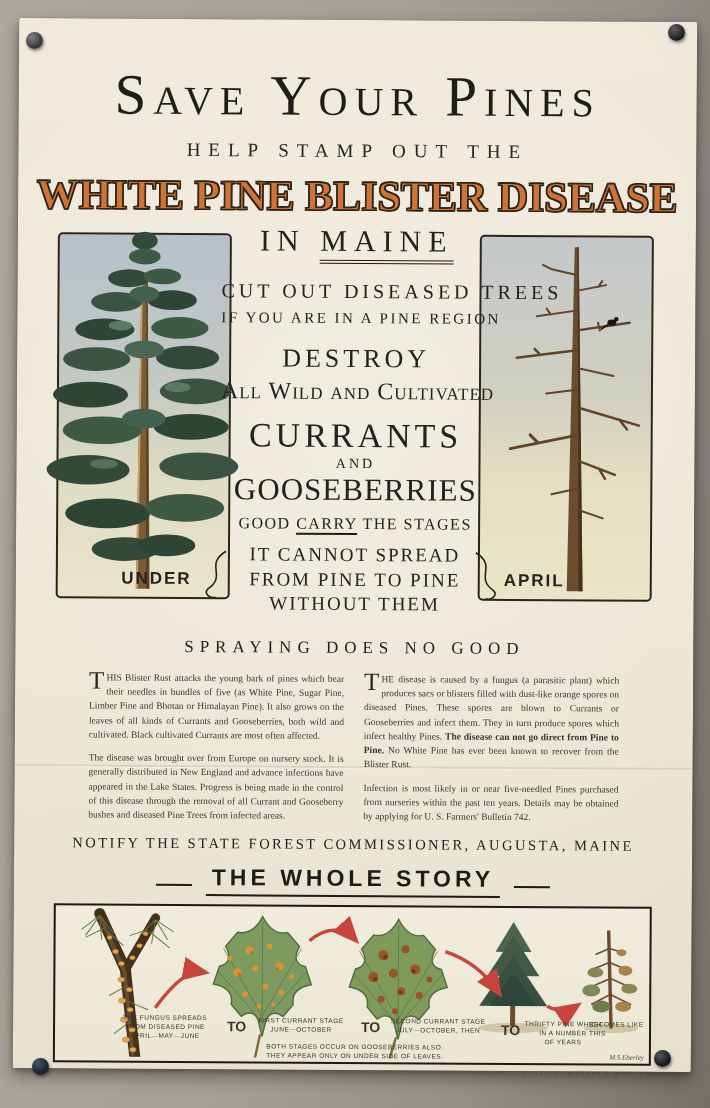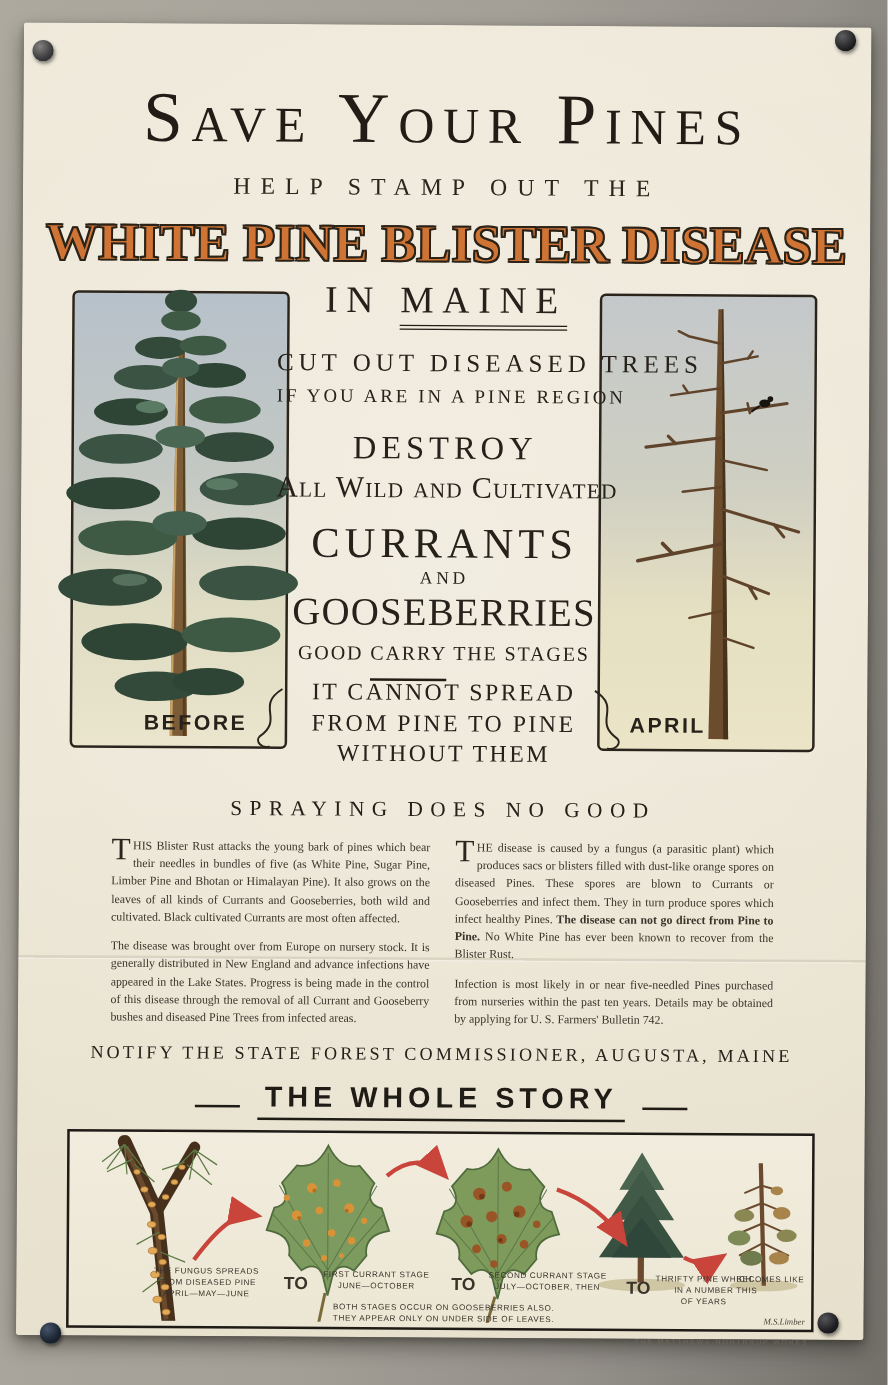--- a/index.html
+++ b/index.html
@@ -42,21 +42,21 @@
   .inmaine{font-size:30px;letter-spacing:7px;}
   .inmaine .dbl{border-bottom:4px double #211d16;padding-bottom:3px;}
   .cutout{margin-top:22px;font-size:20px;letter-spacing:4px;white-space:nowrap;}
   .pineregion{margin-top:7px;font-size:15px;letter-spacing:2.5px;white-space:nowrap;}
   .destroy{margin-top:17px;font-size:26px;letter-spacing:4px;}
   .allwild{margin-top:4px;font-variant:small-caps;font-size:24px;letter-spacing:1px;white-space:nowrap;}
   .currants{margin-top:12px;font-size:34px;letter-spacing:4px;}
   .andword{font-size:14px;letter-spacing:3px;margin-top:1px;}
   .gooseberries{font-size:31px;letter-spacing:1px;}
   .carryline{margin-top:7px;font-size:16px;letter-spacing:1.5px;white-space:nowrap;}
-  .carryline .u{border-bottom:2px solid #211d16;padding-bottom:11px;}
+  .carryline .u{border-bottom:2px solid #211d16;padding-bottom:1px;}
   .cannot{margin-top:10px;font-size:19px;letter-spacing:2px;line-height:1.3;white-space:pre-line;}
   
   .spraying{margin-top:14px;text-align:center;font-size:17px;letter-spacing:6px;}
   .columns{display:flex;gap:20px;margin:14px 74px 0 74px;}
   .col{flex:1;text-align:justify;font-size:9.5px;line-height:1.5;color:#3a332a;}
   .col p{margin:0 0 9px 0;}
   .col p.lead::first-letter{font-size:25px;float:left;line-height:0.82;padding-right:2px;color:#2a251d;}
   .notify{margin-top:4px;text-align:center;font-size:14.5px;letter-spacing:2.5px;color:#26211a;}
   
   .storyhead{margin-top:12px;display:flex;align-items:center;justify-content:center;gap:14px;}
@@ -125,21 +125,21 @@
           <ellipse cx="142" cy="232" rx="40" ry="14" fill="#3a5343"></ellipse>
           <ellipse cx="50" cy="280" rx="43" ry="15" fill="#2e4536"></ellipse>
           <ellipse cx="128" cy="274" rx="40" ry="14" fill="#3e5a45"></ellipse>
           <ellipse cx="68" cy="316" rx="34" ry="12" fill="#33493a"></ellipse>
           <ellipse cx="110" cy="312" rx="29" ry="11" fill="#2e4536"></ellipse>
           <ellipse cx="62" cy="90" rx="12" ry="5" fill="#5b7a64"></ellipse>
           <ellipse cx="120" cy="152" rx="13" ry="5" fill="#5b7a64"></ellipse>
           <ellipse cx="46" cy="230" rx="14" ry="5" fill="#55705c"></ellipse>
         </g>
       </svg>
-      <span class="panel-label">BEFORE</span>
+      <span class="panel-label">UNDER</span>
     </div>
 
     <div class="panel right">
       <svg width="170" height="362" viewBox="0 0 172 362">
         <polygon points="94,8 98,8 104,356 88,356" fill="#6b4d2e"></polygon>
         <polygon points="97,8 98,8 104,356 100,356" fill="#47321b"></polygon>
         <g stroke="#5f432a" stroke-width="2" fill="none" stroke-linecap="round">
           <path d="M96,36 L70,30 M70,30 L62,26"></path>
           <path d="M96,52 L126,46 M118,48 L122,42"></path>
           <path d="M96,72 L56,78 M70,76 L66,70"></path>
@@ -347,21 +347,21 @@
     <div class="lbl" style="left:324px;top:110px;width:118px;">SECOND CURRANT STAGE
 JULY—OCTOBER, THEN</div>
     <div class="to" style="left:446px;top:114px;">TO</div>
     <div class="lbl" style="left:460px;top:112px;width:96px;">THRIFTY PINE WHICH
 IN A NUMBER
 OF YEARS</div>
     <div class="lbl" style="left:534px;top:112px;width:58px;text-align:left;">BECOMES LIKE
 THIS</div>
     <div class="note">BOTH STAGES OCCUR ON GOOSEBERRIES ALSO.
 THEY APPEAR ONLY ON UNDER SIDE OF LEAVES.</div>
-    <div class="signature">M.S.Limber</div>
+    <div class="signature">M.S.Eberley</div>
   </div>
 
   <div class="printer">THE MATTHEWS-NORTHRUP WORKS</div>
 </div>
 
 <div class="pin tl"></div>
 <div class="pin tr"></div>
 <div class="pin bl"></div>
 <div class="pin br"></div>
 

